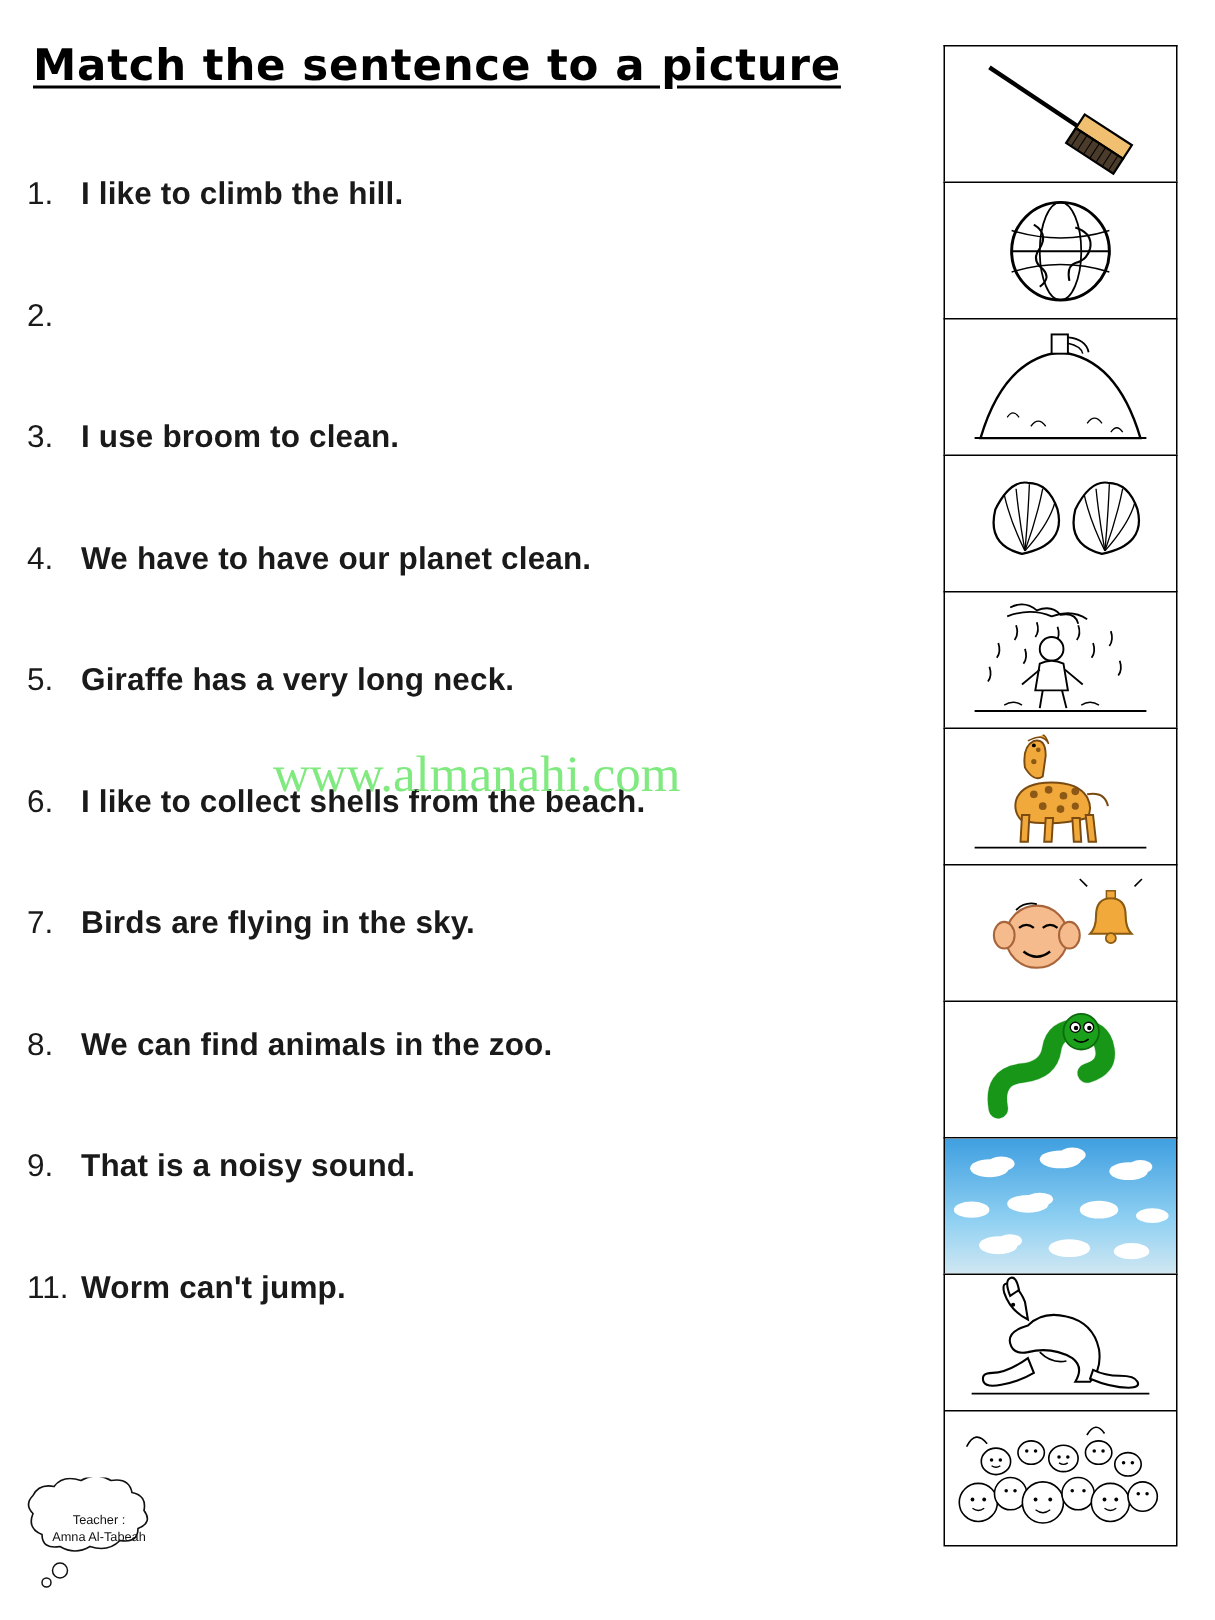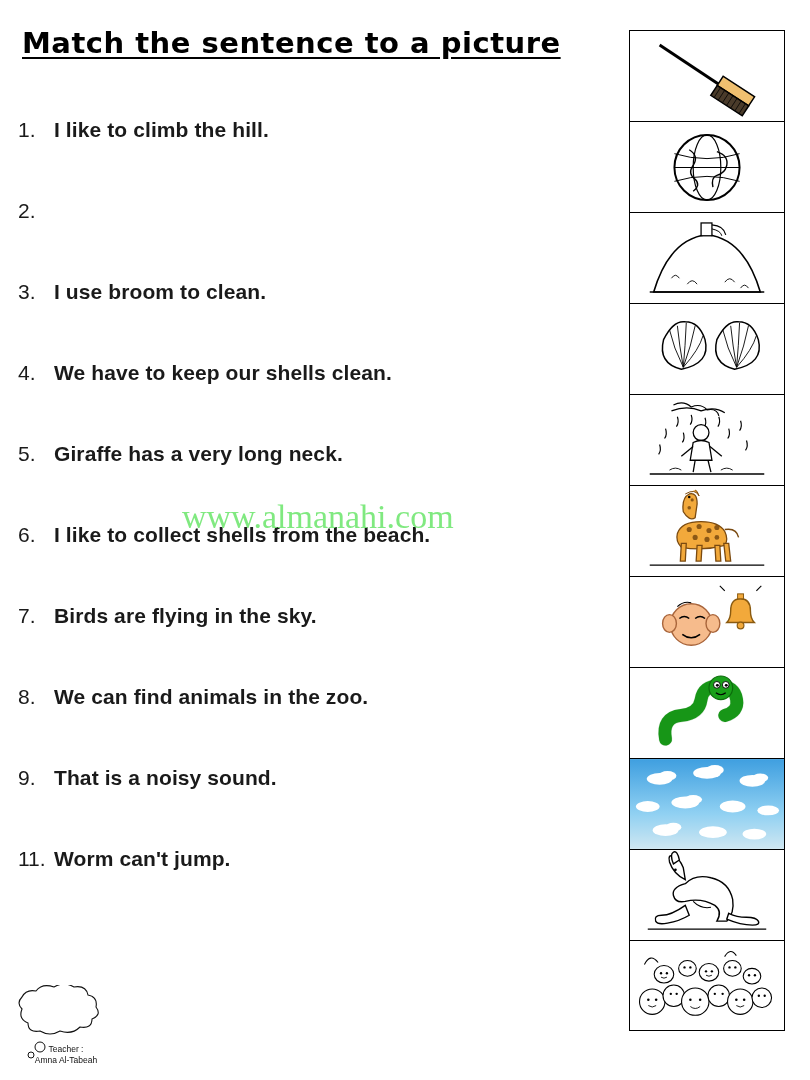--- a/index.html
+++ b/index.html
@@ -96,21 +96,21 @@
   .stamp {
     position: absolute;
     left: 14px;
     top: 985px;
     width: 108px;
     height: 76px;
   }
   .stamp-text {
     position: absolute;
     left: 26px;
-    top: 1044px;
+    top: 1008px;
     width: 80px;
     text-align: center;
     font-family: "Liberation Sans", sans-serif;
     font-size: 8.5px;
     line-height: 11px;
     color: #111;
     pointer-events: none;
   }
 </style>
 </head>
@@ -127,21 +127,21 @@
     </div>
     <div class="sentence-row">
       <span class="sentence-num">2.</span>
     </div>
     <div class="sentence-row">
       <span class="sentence-num">3.</span>
       <span class="sentence-text">I use broom to clean.</span>
     </div>
     <div class="sentence-row">
       <span class="sentence-num">4.</span>
-      <span class="sentence-text">We have to keep our shells clean.</span>
+      <span class="sentence-text">We have to have our planet clean.</span>
     </div>
     <div class="sentence-row">
       <span class="sentence-num">5.</span>
       <span class="sentence-text">Giraffe has a very long neck.</span>
     </div>
     <div class="sentence-row">
       <span class="sentence-num">6.</span>
       <span class="sentence-text">I like to collect shells from the beach.</span>
     </div>
     <div class="sentence-row">

